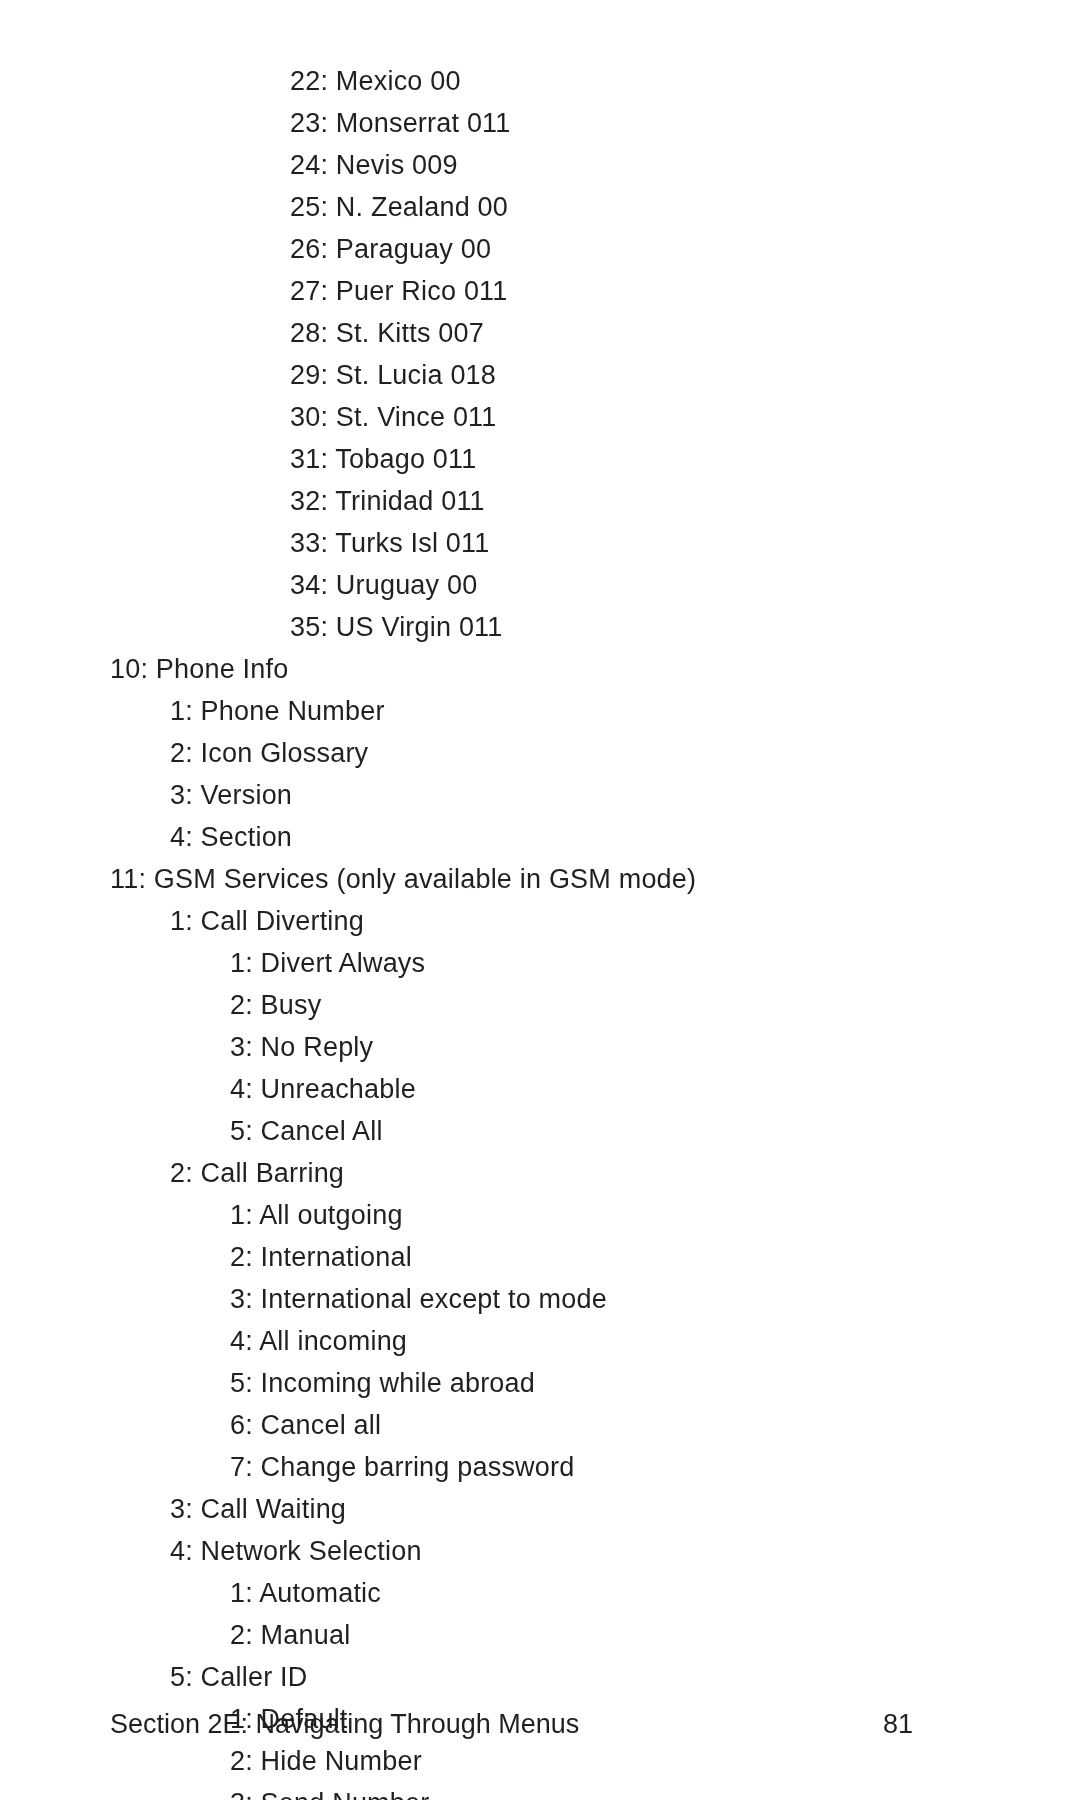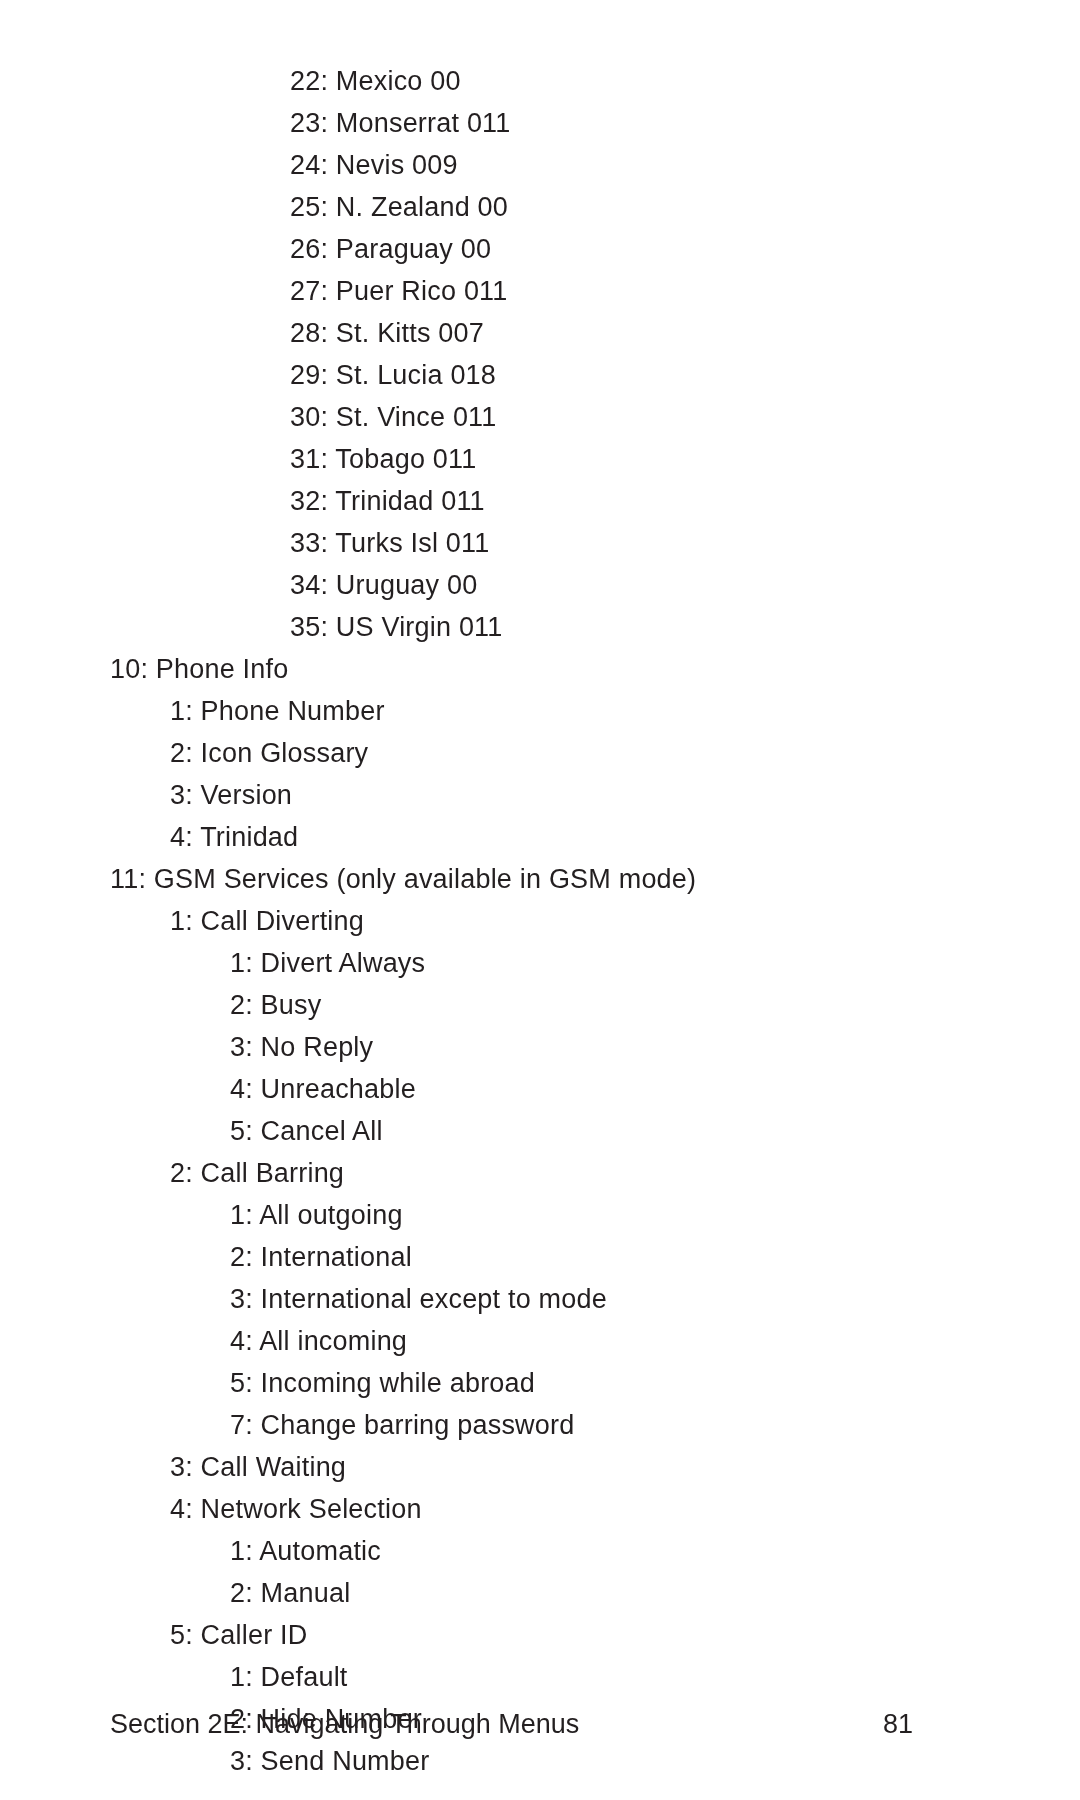--- a/index.html
+++ b/index.html
@@ -56,34 +56,35 @@
       <div class="line lvl3">30: St. Vince 011</div>
       <div class="line lvl3">31: Tobago 011</div>
       <div class="line lvl3">32: Trinidad 011</div>
       <div class="line lvl3">33: Turks Isl 011</div>
       <div class="line lvl3">34: Uruguay 00</div>
       <div class="line lvl3">35: US Virgin 011</div>
       <div class="line lvl0">10: Phone Info</div>
       <div class="line lvl1">1: Phone Number</div>
       <div class="line lvl1">2: Icon Glossary</div>
       <div class="line lvl1">3: Version</div>
-      <div class="line lvl1">4: Trinidad</div>
+      <div class="line lvl1">4: Section</div>
       <div class="line lvl0">11: GSM Services (only available in GSM mode)</div>
       <div class="line lvl1">1: Call Diverting</div>
       <div class="line lvl2">1: Divert Always</div>
       <div class="line lvl2">2: Busy</div>
       <div class="line lvl2">3: No Reply</div>
       <div class="line lvl2">4: Unreachable</div>
       <div class="line lvl2">5: Cancel All</div>
       <div class="line lvl1">2: Call Barring</div>
       <div class="line lvl2">1: All outgoing</div>
       <div class="line lvl2">2: International</div>
       <div class="line lvl2">3: International except to mode</div>
       <div class="line lvl2">4: All incoming</div>
       <div class="line lvl2">5: Incoming while abroad</div>
+      <div class="line lvl2">6: Cancel all</div>
       <div class="line lvl2">7: Change barring password</div>
       <div class="line lvl1">3: Call Waiting</div>
       <div class="line lvl1">4: Network Selection</div>
       <div class="line lvl2">1: Automatic</div>
       <div class="line lvl2">2: Manual</div>
       <div class="line lvl1">5: Caller ID</div>
       <div class="line lvl2">1: Default</div>
       <div class="line lvl2">2: Hide Number</div>
       <div class="line lvl2">3: Send Number</div>
     </div>

